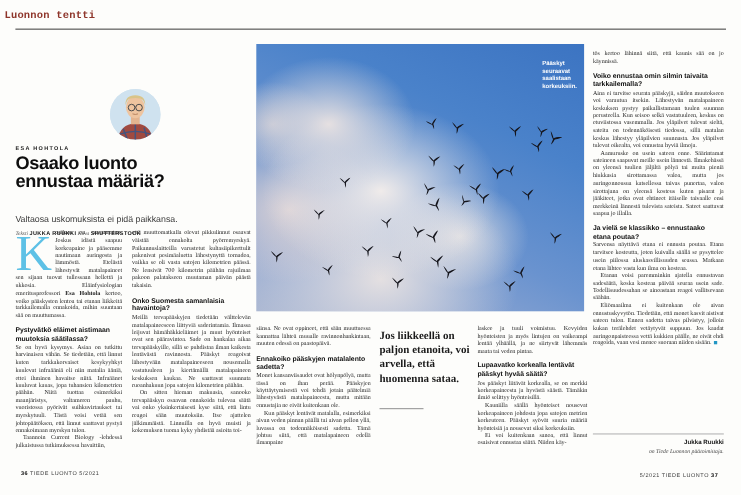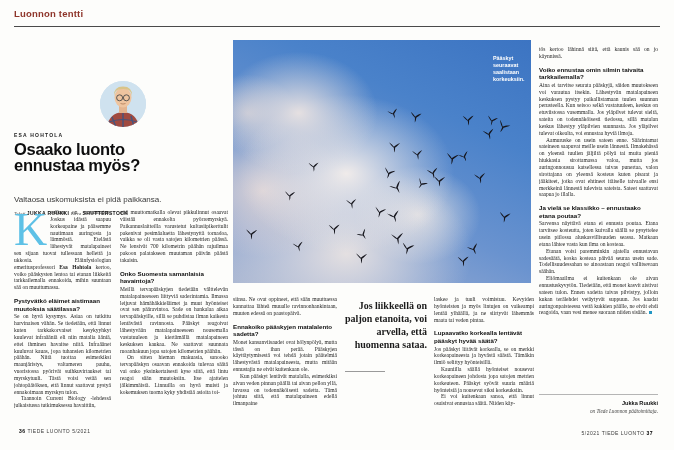--- a/index.html
+++ b/index.html
@@ -2,22 +2,22 @@
 <html><head>
 <meta charset="utf-8">
 <style>
   html,body { margin:0; padding:0; background:#e9e9e7; }
   .page {
     position:relative; width:674px; height:450px; margin:0 auto;
     background:#fdfdfb; overflow:hidden;
     font-family:"Liberation Serif", serif; color:#1d1d1d;
   }
   .kicker {
-    position:absolute; left:14px; top:8px;
-    font-family:Liberation Sans, sans-serif; font-weight:bold;
+    position:absolute; left:4px; top:8px;
+    font-family:Liberation Mono, monospace; font-weight:bold;
     font-size:9.5px; color:#8e352a; letter-spacing:.2px;
   }
   .toprule { position:absolute; left:14px; top:26px; width:646px; border-top:1.2px solid #4a4a4a; }
 
   .header-block { position:absolute; left:14px; top:81px; width:218px; text-align:left; }
   .portrait {
     width:46px; height:46px; border-radius:50%; overflow:hidden; margin:0 auto;
     background:#cfe2ef;
   }
   .portrait svg { display:block; }
@@ -62,21 +62,21 @@
   }
   .dropcap {
     float:left; font-family:"Liberation Serif", serif; color:#5ec1e6;
     font-size:46px; line-height:37px; height:39px; margin:2px 3px 0 0;
   }
   .endmark { display:inline-block; width:3.5px; height:3.5px; background:#2196c4; margin-left:2px; }
 
   .pullquote-col { position:absolute; left:345px; top:299px; width:82px; }
   .pullquote {
     font-family:"Liberation Serif", serif; font-weight:bold;
-    font-size:10px; line-height:13px; color:#1b1b1b; text-align:right;
+    font-size:10px; line-height:13px; color:#1b1b1b; text-align:left;
   }
   .pq-rule { width:40px; border-top:1px solid #9a9a9a; margin-top:20px; }
 
   .signature { position:absolute; left:539px; top:394px; width:119px; text-align:right; }
   .sig-rule { border-top:1px solid #b5b5b5; margin-bottom:5px; }
   .sig-name { font-family:"Liberation Sans", sans-serif; font-weight:bold; font-size:5.6px; color:#111; }
   .sig-role { font-family:"Liberation Serif", serif; font-style:italic; font-size:5.2px; color:#444; margin-top:2px; }
 
   .footer {
     position:absolute; font-family:"Liberation Sans", sans-serif; font-size:5px;
@@ -104,21 +104,21 @@
         <rect x="19" y="23" width="8" height="9" fill="#e3b48f"></rect>
         <ellipse cx="23" cy="16.5" rx="8.5" ry="10" fill="#eec49f"></ellipse>
         <path d="M14 15 Q13.5 5.5 23 5.5 Q32.5 5.5 32 15 Q31 9.5 27.5 8.5 Q23 7.6 18.5 8.6 Q15 9.6 14 15 Z" fill="#d9c489"></path>
         <circle cx="19.6" cy="16.8" r="3" fill="none" stroke="#4a4a4a" stroke-width="0.9"></circle>
         <circle cx="26.4" cy="16.8" r="3" fill="none" stroke="#4a4a4a" stroke-width="0.9"></circle>
         <path d="M22.6 16.4 L23.4 16.4" stroke="#4a4a4a" stroke-width="0.8"></path>
         <path d="M20.5 22.5 Q23 23.6 25.5 22.5" stroke="#b07c58" stroke-width="0.8" fill="none"></path>
       </svg>
     </div>
     <div class="portrait-label">ESA HOHTOLA</div>
-    <h1 class="headline"><span>Osaako luonto</span><br><span>ennustaa myös?</span></h1>
+    <h1 class="headline"><span>Osaako luonto</span><br><span>ennustaa määriä?</span></h1>
     <div class="subtitle">Valtaosa uskomuksista ei pidä paikkansa.</div>
     <div class="byline">
       <span class="byl-label">Teksti</span>
       <span class="byl-name">JUKKA RUUKKI</span>
       <span class="byl-label">Kuva</span>
       <span class="byl-name">SHUTTERSTOCK</span>
     </div>
   </div>
 
   <div class="photo">

